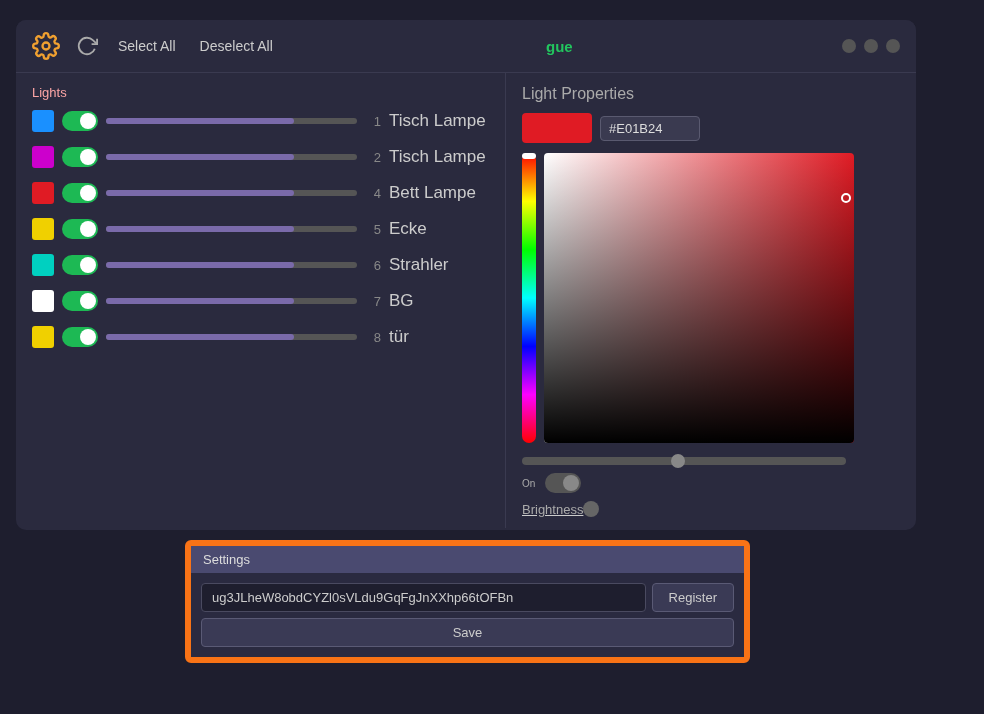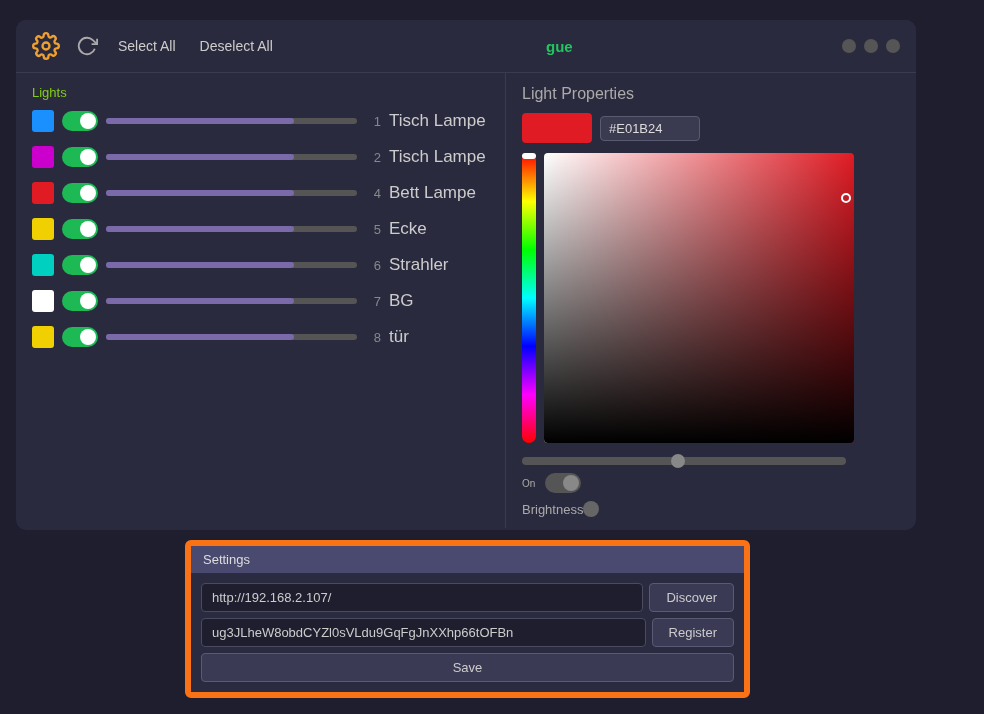--- a/index.html
+++ b/index.html
@@ -80,21 +80,21 @@
 
     
     .lights-panel {
       width: 490px;
       padding: 12px 16px;
       border-right: 1px solid #3a3a50;
       overflow-y: auto;
     }
     .lights-panel h3 {
       font-size: 13px;
-      color: #84cc16;
+      color: #fca5a5;
       margin-bottom: 10px;
       font-weight: 400;
     }
 
     .light-row {
       display: flex;
       align-items: center;
       margin-bottom: 14px;
       gap: 8px;
     }
@@ -268,20 +268,21 @@
       background: #888;
       border-radius: 50%;
       top: 2px;
       right: 2px;
     }
 
     .brightness-row {
       display: flex;
       align-items: center;
       margin-top: 8px;
+      text-decoration: underline;
     }
     .brightness-label {
       font-size: 13px;
       color: #aaa;
     }
     .brightness-small-icon {
       width: 16px; height: 16px;
       background: #666;
       border-radius: 50%;
       position: relative;
@@ -484,24 +485,20 @@
 
   </div>
 </div>
 
 <div class="settings-dialog">
   <div class="settings-title-bar">
     <span>Settings</span>
   </div>
   <div class="settings-body">
     <div class="settings-row">
-      <input class="settings-input" type="text" value="http://192.168.2.107/" style="">
-      <button class="settings-action-btn">Discover</button>
-    </div>
-    <div class="settings-row">
       <input class="settings-input" type="text" value="ug3JLheW8obdCYZl0sVLdu9GqFgJnXXhp66tOFBn" style="">
       <button class="settings-action-btn">Register</button>
     </div>
     <div class="save-row">
       <button class="save-btn">Save</button>
     </div>
   </div>
 </div>
 
 </body></html>

